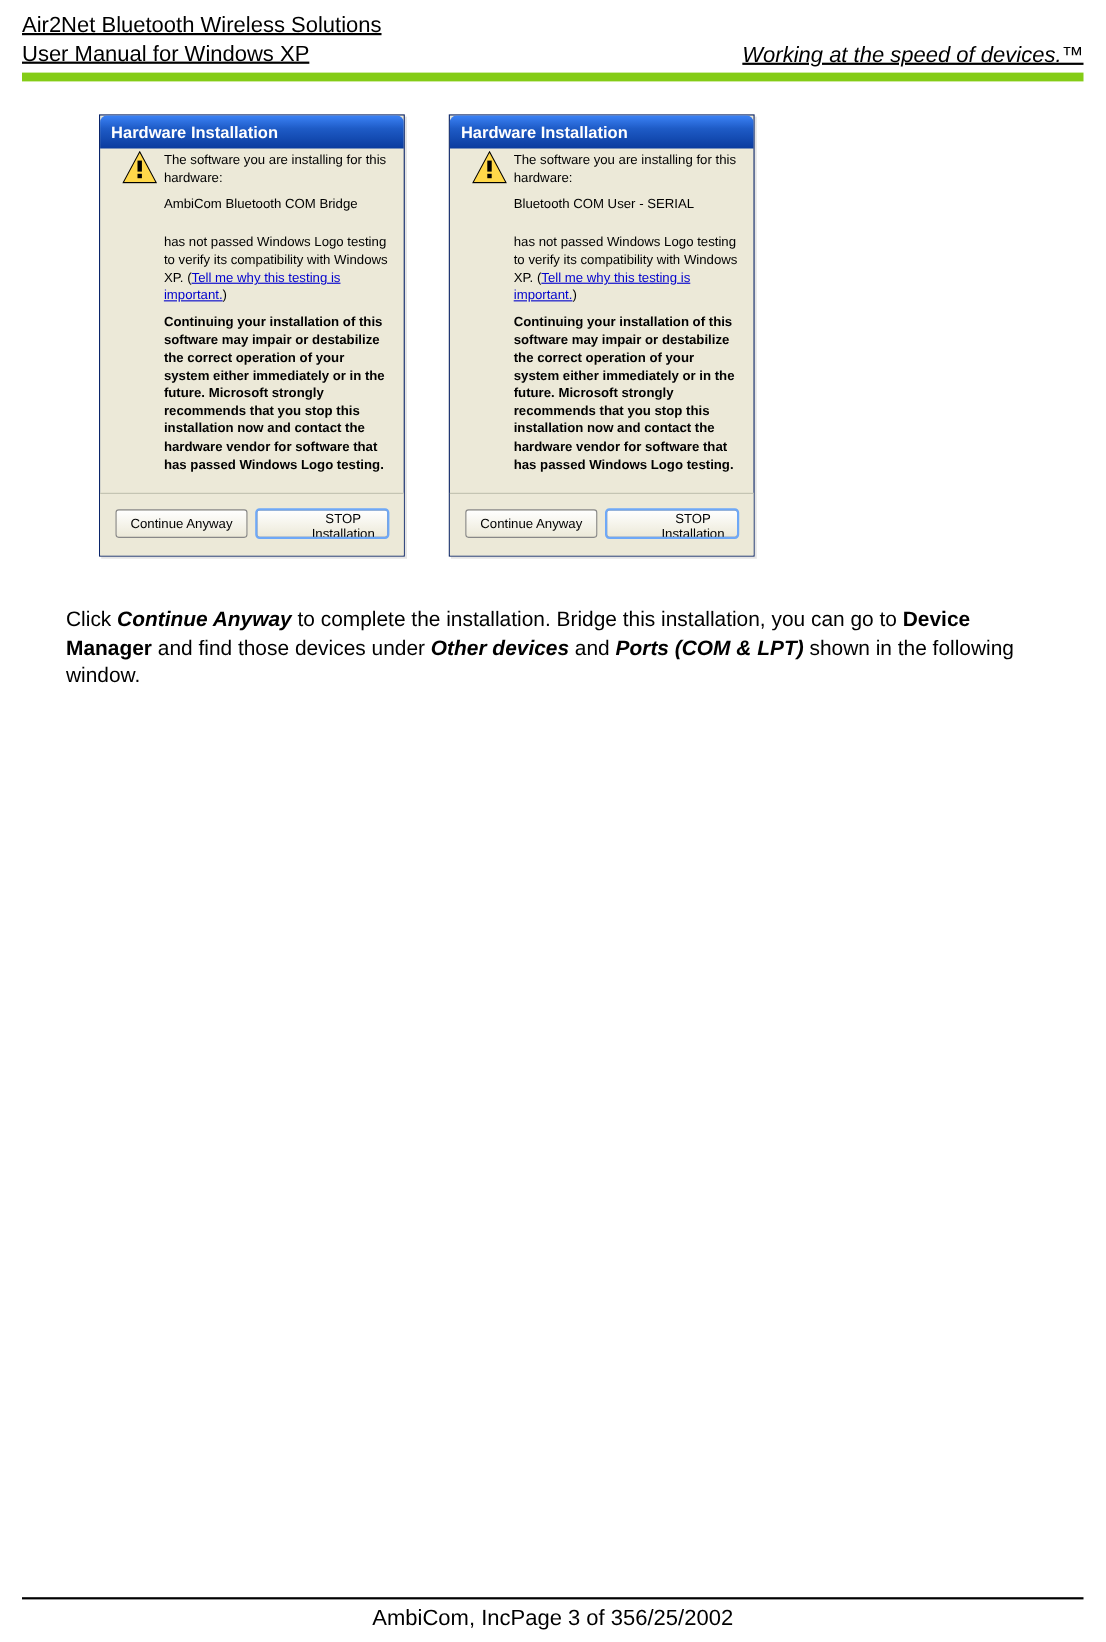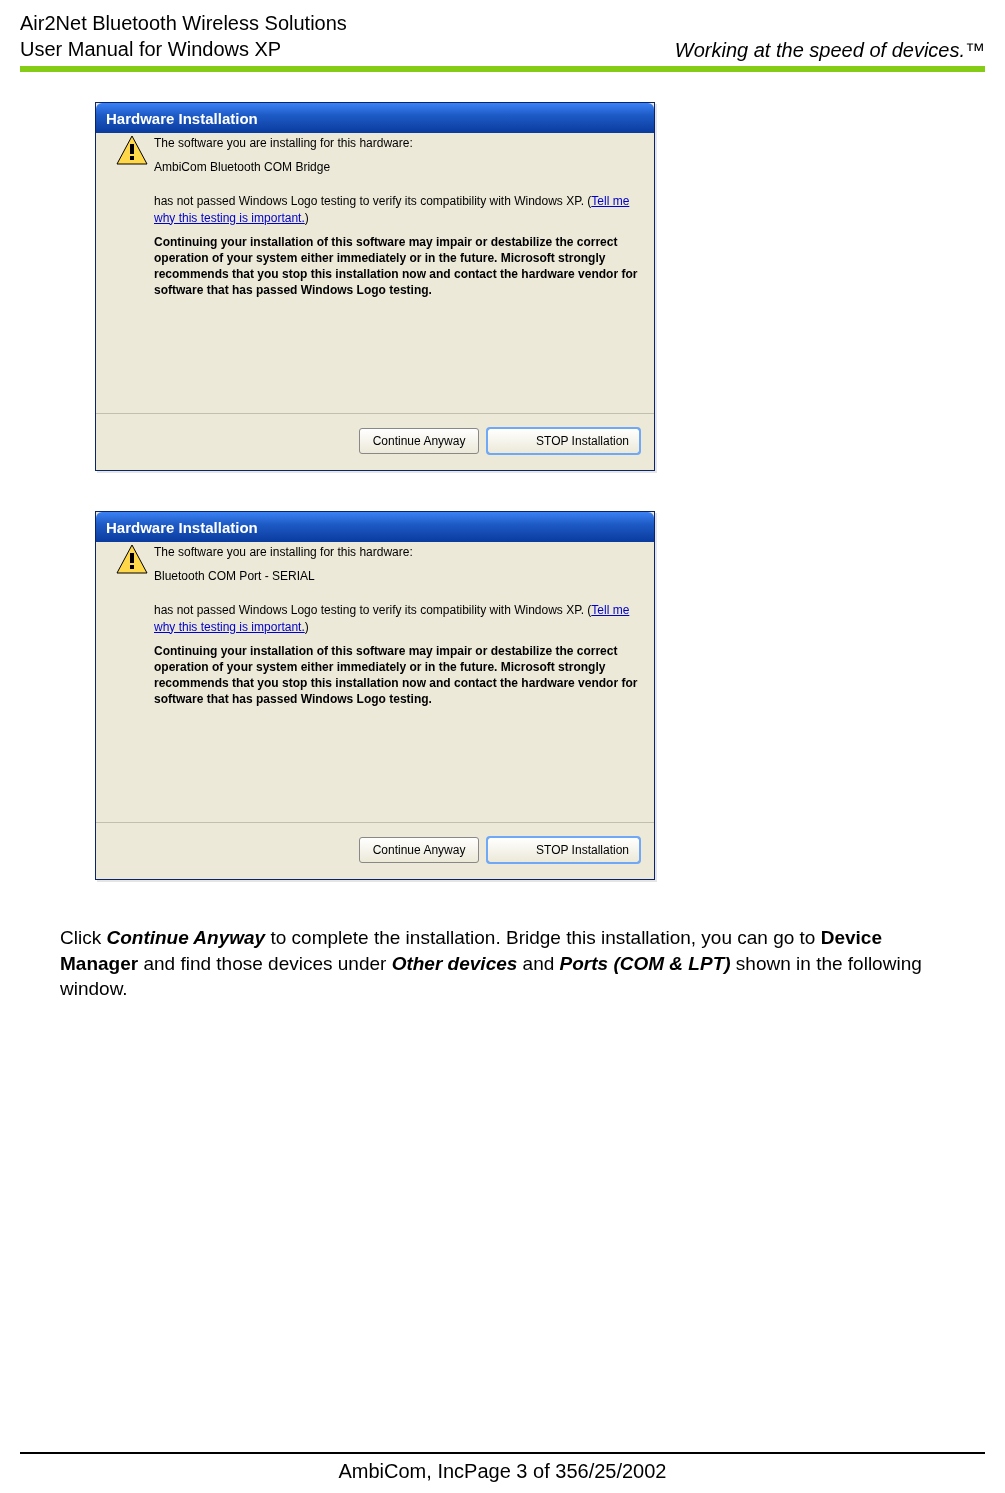--- a/index.html
+++ b/index.html
@@ -11,27 +11,28 @@
     }
     .page {
       padding: 10px 20px;
       position: relative;
       min-height: 1493px;
     }
     .header {
       display: flex;
       justify-content: space-between;
       align-items: flex-end;
-      border-bottom: 6px solid #84cc16;
+      border-bottom: 8px solid #84cc16;
       padding-bottom: 4px;
       margin-bottom: 30px;
+      text-decoration: underline;
     }
     .header-left { font-size: 20px; line-height: 1.3; }
     .header-right { font-size: 20px; font-style: italic; }
-    .dialogs { display: flex; flex-direction: column; align-items: center; gap: 40px; margin-left: 70px; margin-right: auto; width: 570px; }
+    .dialogs { display: flex; align-items: center; gap: 40px; margin-left: 70px; margin-right: auto; width: 570px; }
     .dialog {
       width: 560px;
       border: 1px solid #0a246a;
       box-shadow: 2px 2px 0 rgba(0,0,0,0.1);
       background: #ece9d8;
       font-family: Tahoma, Arial, sans-serif;
     }
     .titlebar {
       height: 30px;
       background: linear-gradient(to bottom, #3b82f6 0%, #1e5bc6 40%, #0a3b9e 100%);
@@ -160,21 +161,21 @@
       <div class="dialog-body">
         <div class="icon-col">
           <svg class="warning-icon" viewBox="0 0 32 30">
             <polygon points="16,1 31,29 1,29" fill="#ffd84a" stroke="#000" stroke-width="1"></polygon>
             <rect x="14" y="9" width="4" height="10" fill="#000"></rect>
             <rect x="14" y="21" width="4" height="4" fill="#000"></rect>
           </svg>
         </div>
         <div class="content-col">
           <p>The software you are installing for this hardware:</p>
-          <p>Bluetooth COM Port - SERIAL</p>
+          <p>Bluetooth COM User - SERIAL</p>
           <p class="mt">
             <span>has not passed Windows Logo testing to verify its compatibility with Windows XP. (</span><span class="link-text">Tell me why this testing is important.</span><span>)</span>
           </p>
           <p class="bold-warning">Continuing your installation of this software may impair or destabilize the correct operation of your system either immediately or in the future. Microsoft strongly recommends that you stop this installation now and contact the hardware vendor for software that has passed Windows Logo testing.</p>
         </div>
       </div>
       <div class="dialog-footer">
         <button class="xpbtn"><span class="underline-first">Continue Anyway</span></button>
         <button class="xpbtn focus"><span>STOP Installation</span></button>
       </div>

